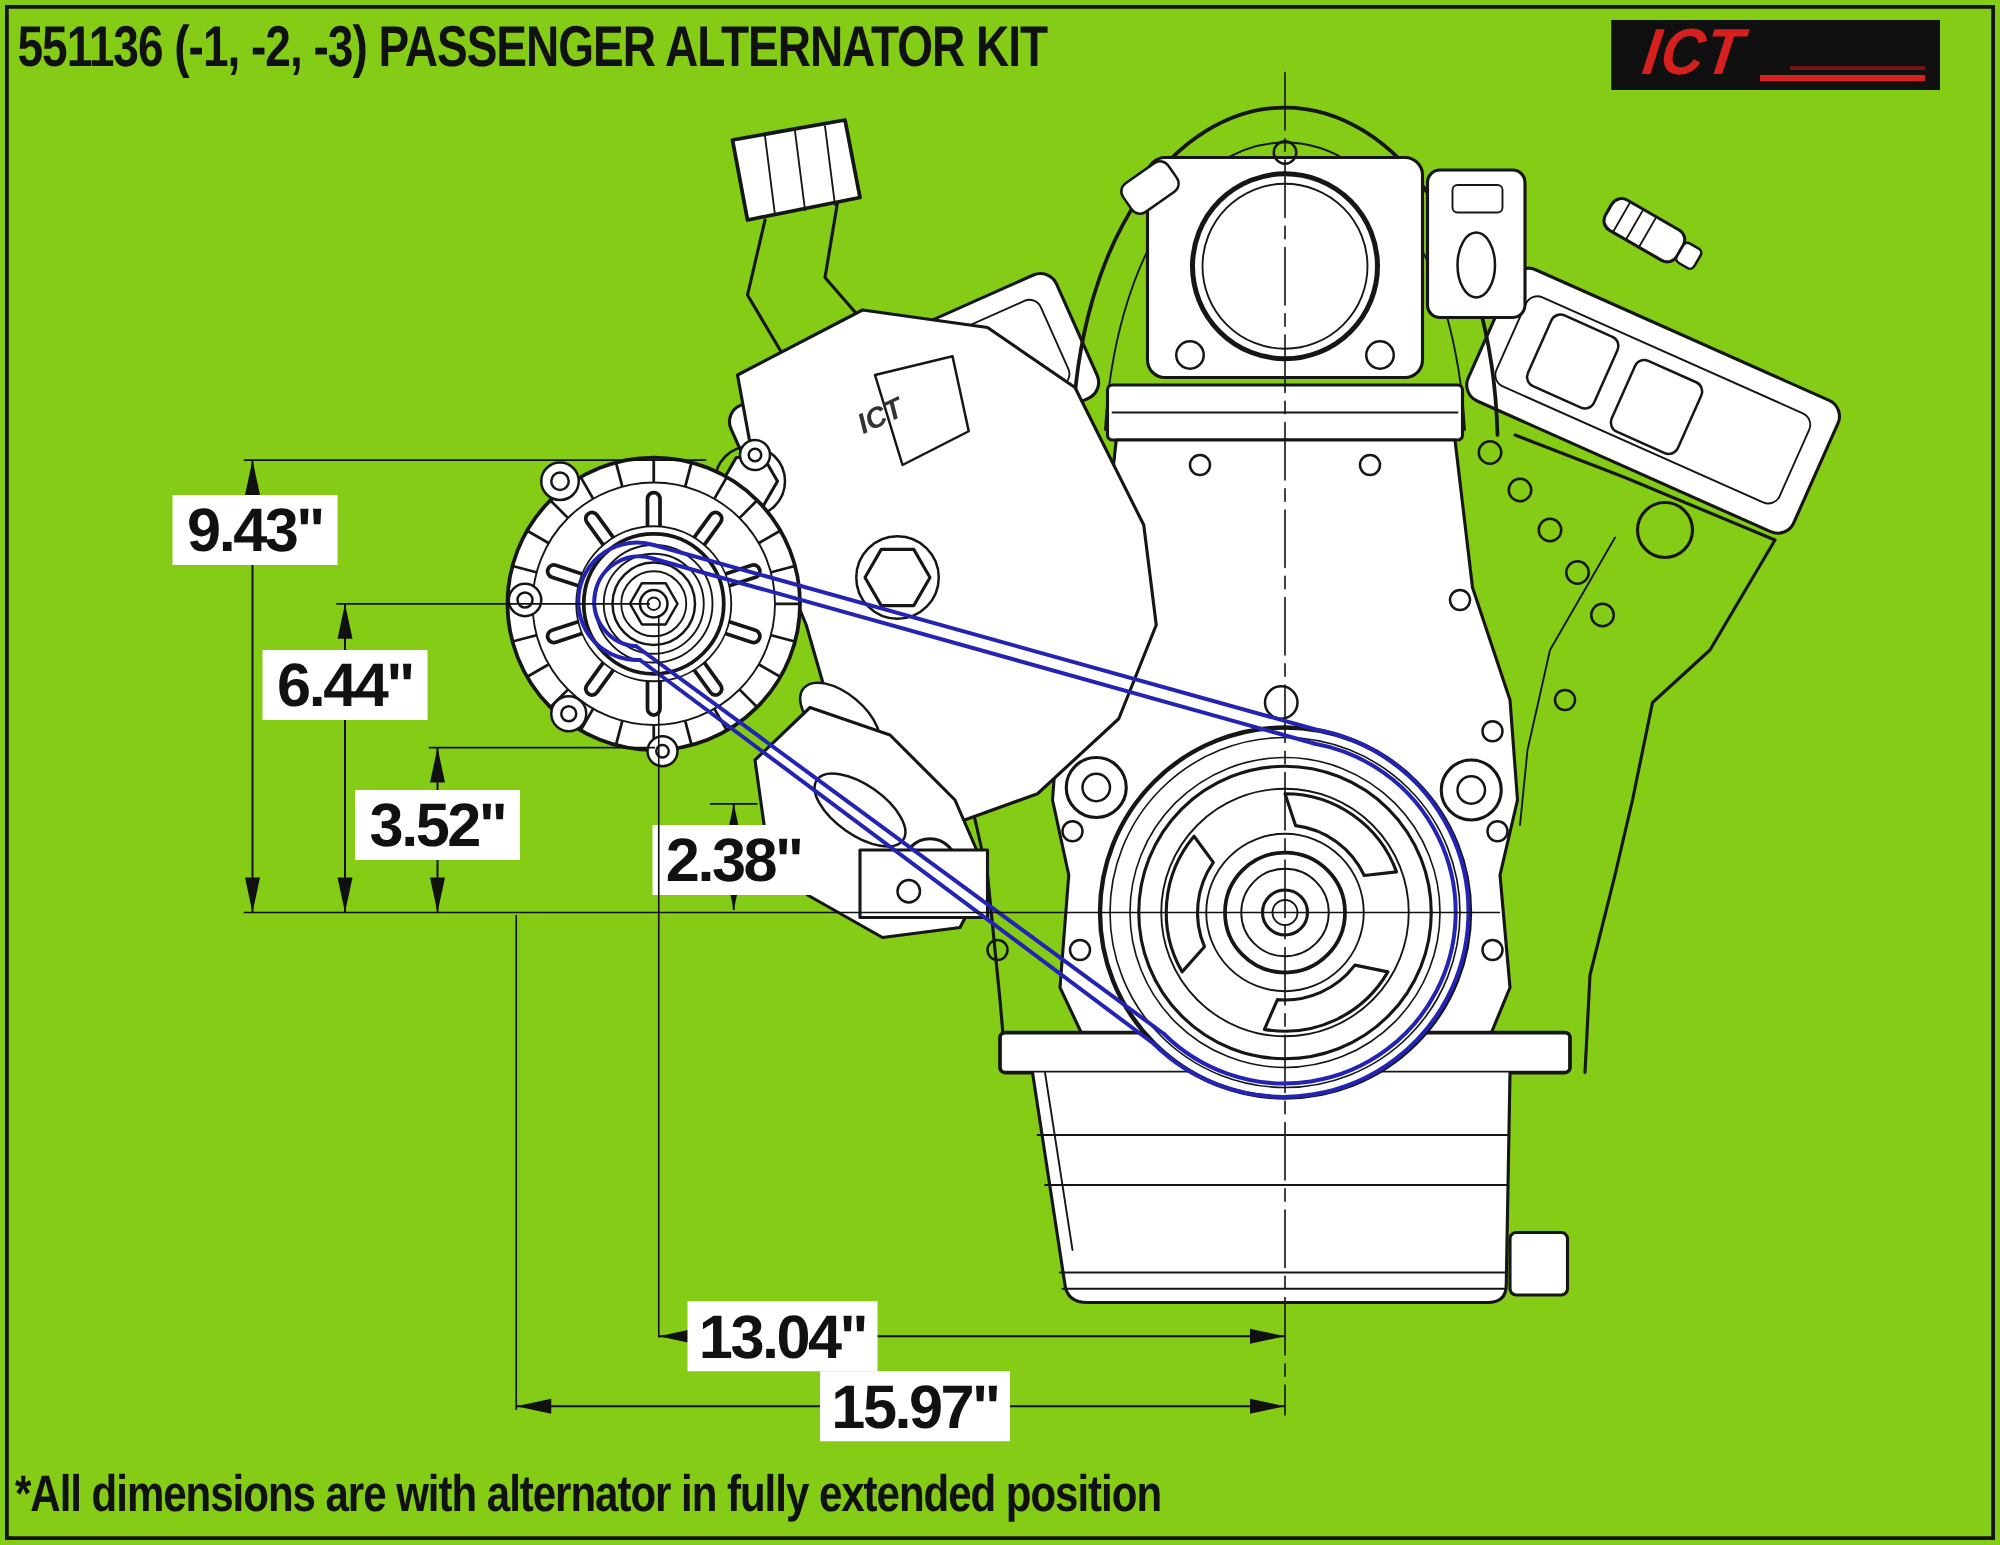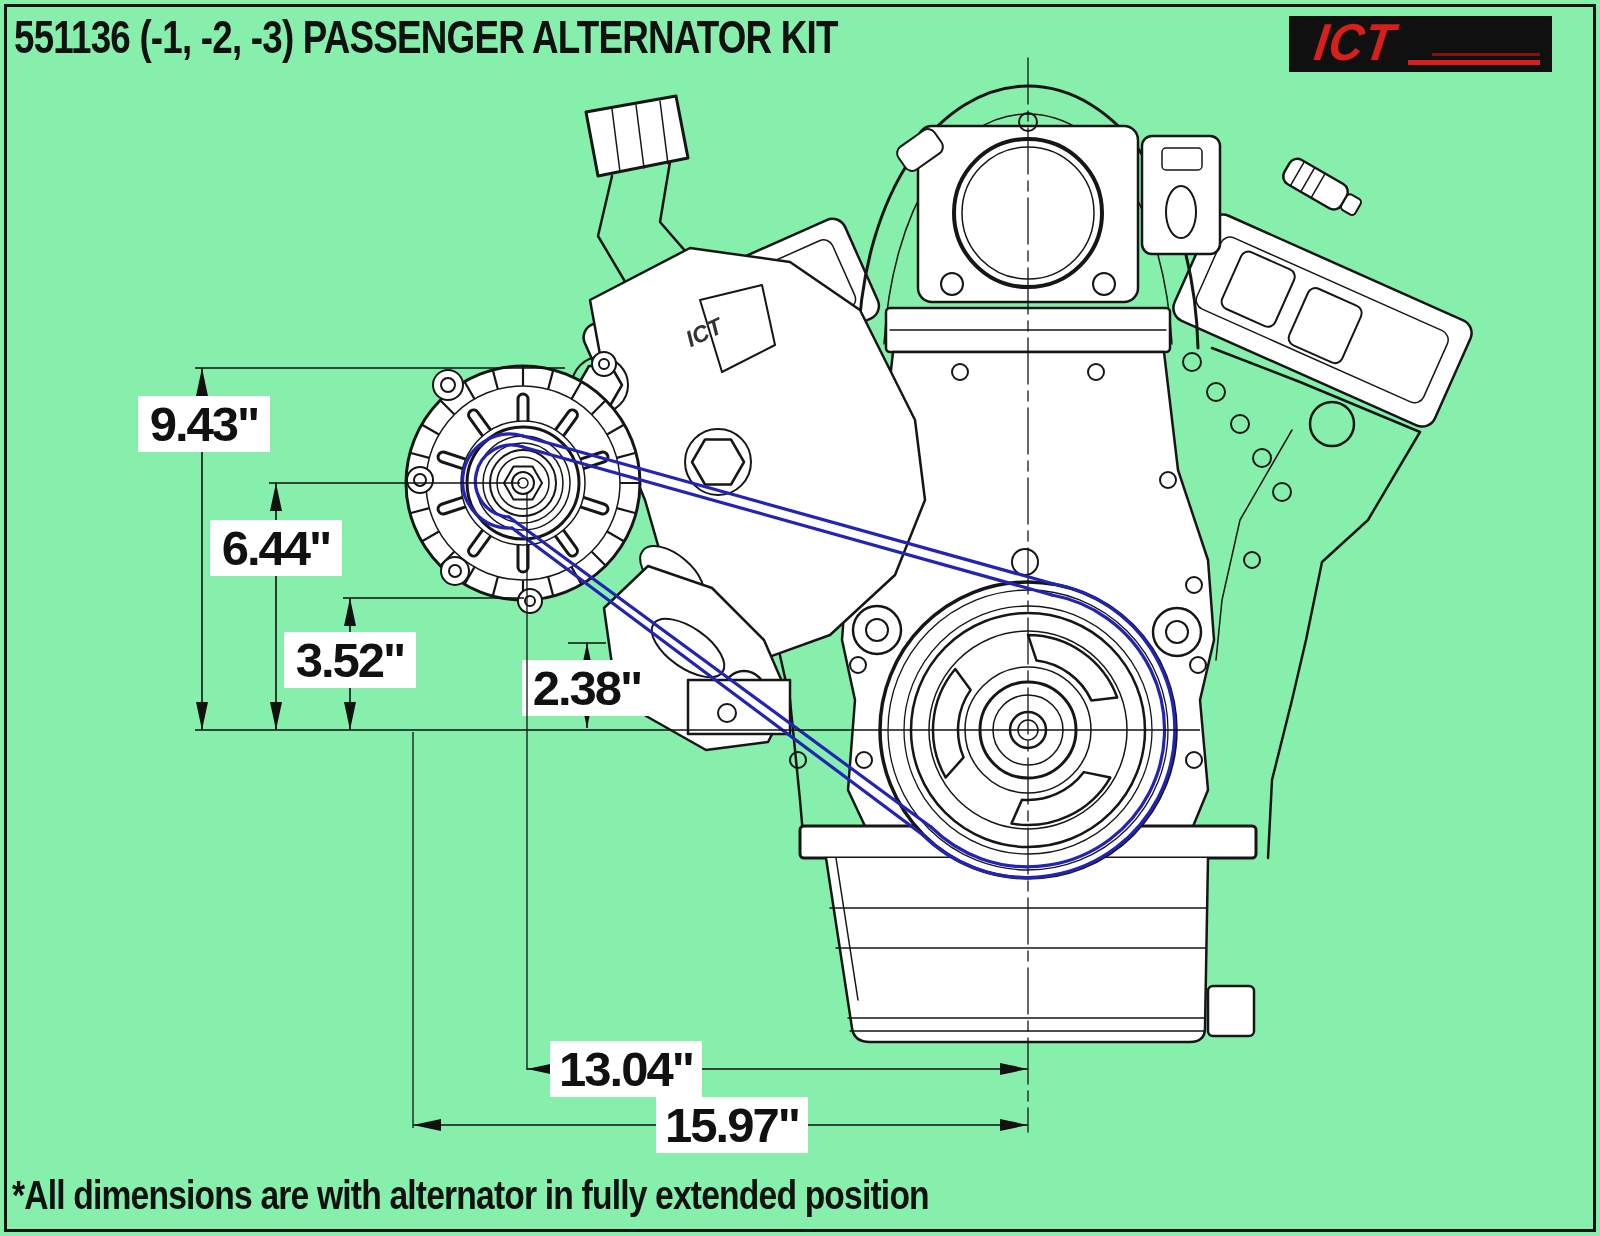--- a/index.html
+++ b/index.html
@@ -1,16 +1,16 @@
 <!DOCTYPE html>
 <html><head>
 <meta charset="utf-8">
 <style>
   html,body{margin:0;padding:0;background:#ffffff;}
-  #page{position:relative;width:1600px;height:1236px;background:#86efac;overflow:hidden;
+  #page{position:relative;width:1600px;height:1236px;background:#84cc16;overflow:hidden;
         font-family:"Liberation Sans", sans-serif;color:#111;}
   #frame{position:absolute;left:4px;top:4px;right:4px;bottom:4px;border:3px solid #141414;}
   #title{position:absolute;left:14px;top:10px;font-size:46px;font-weight:bold;white-space:nowrap;
          letter-spacing:-1px;transform:scaleX(.80);transform-origin:left center;}
   #footnote{position:absolute;left:12px;top:1172px;font-size:41px;font-weight:bold;white-space:nowrap;
          letter-spacing:-1px;transform:scaleX(.82);transform-origin:left center;}
   #logo{position:absolute;left:1289px;top:16px;width:263px;height:56px;background:#101010;}
   #logo .ict{position:absolute;left:26px;top:-4px;font-size:52px;font-weight:bold;font-style:italic;
          color:#d6201d;letter-spacing:1px;transform:skewX(-8deg) scaleX(.92);transform-origin:left center;}
   #logo .bar1{position:absolute;right:12px;bottom:7px;width:132px;height:5px;background:#d6201d;}

